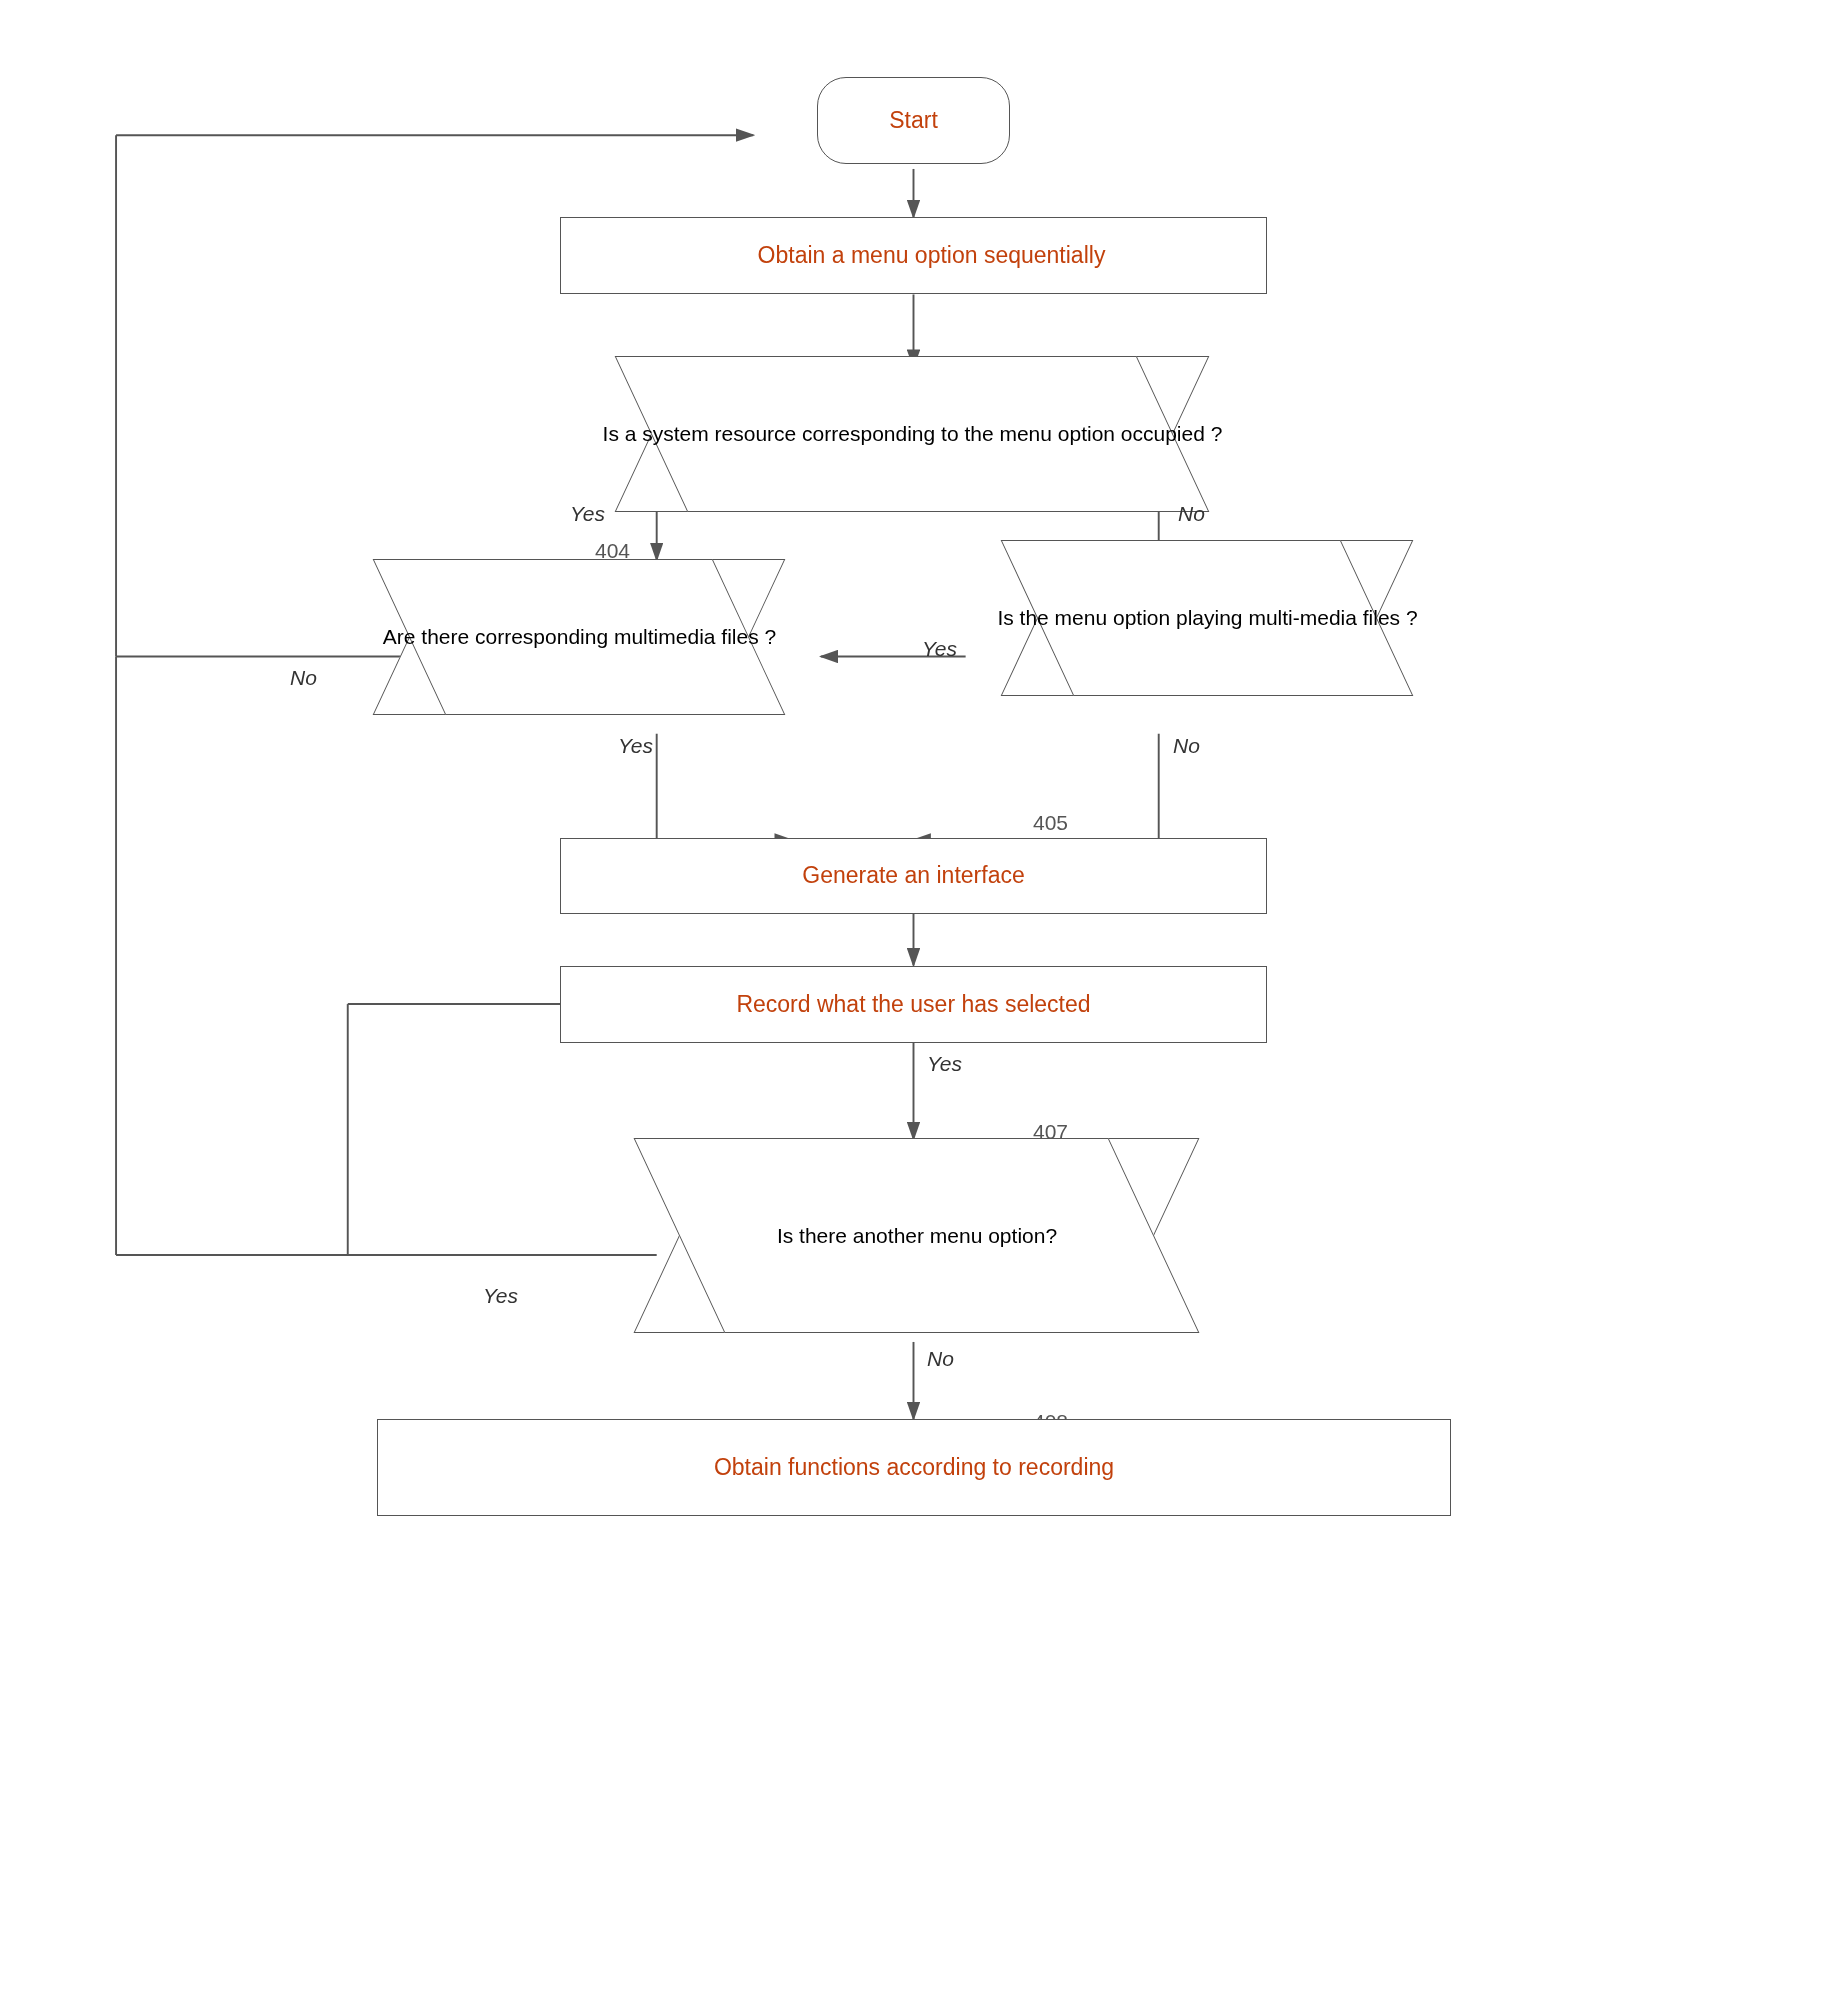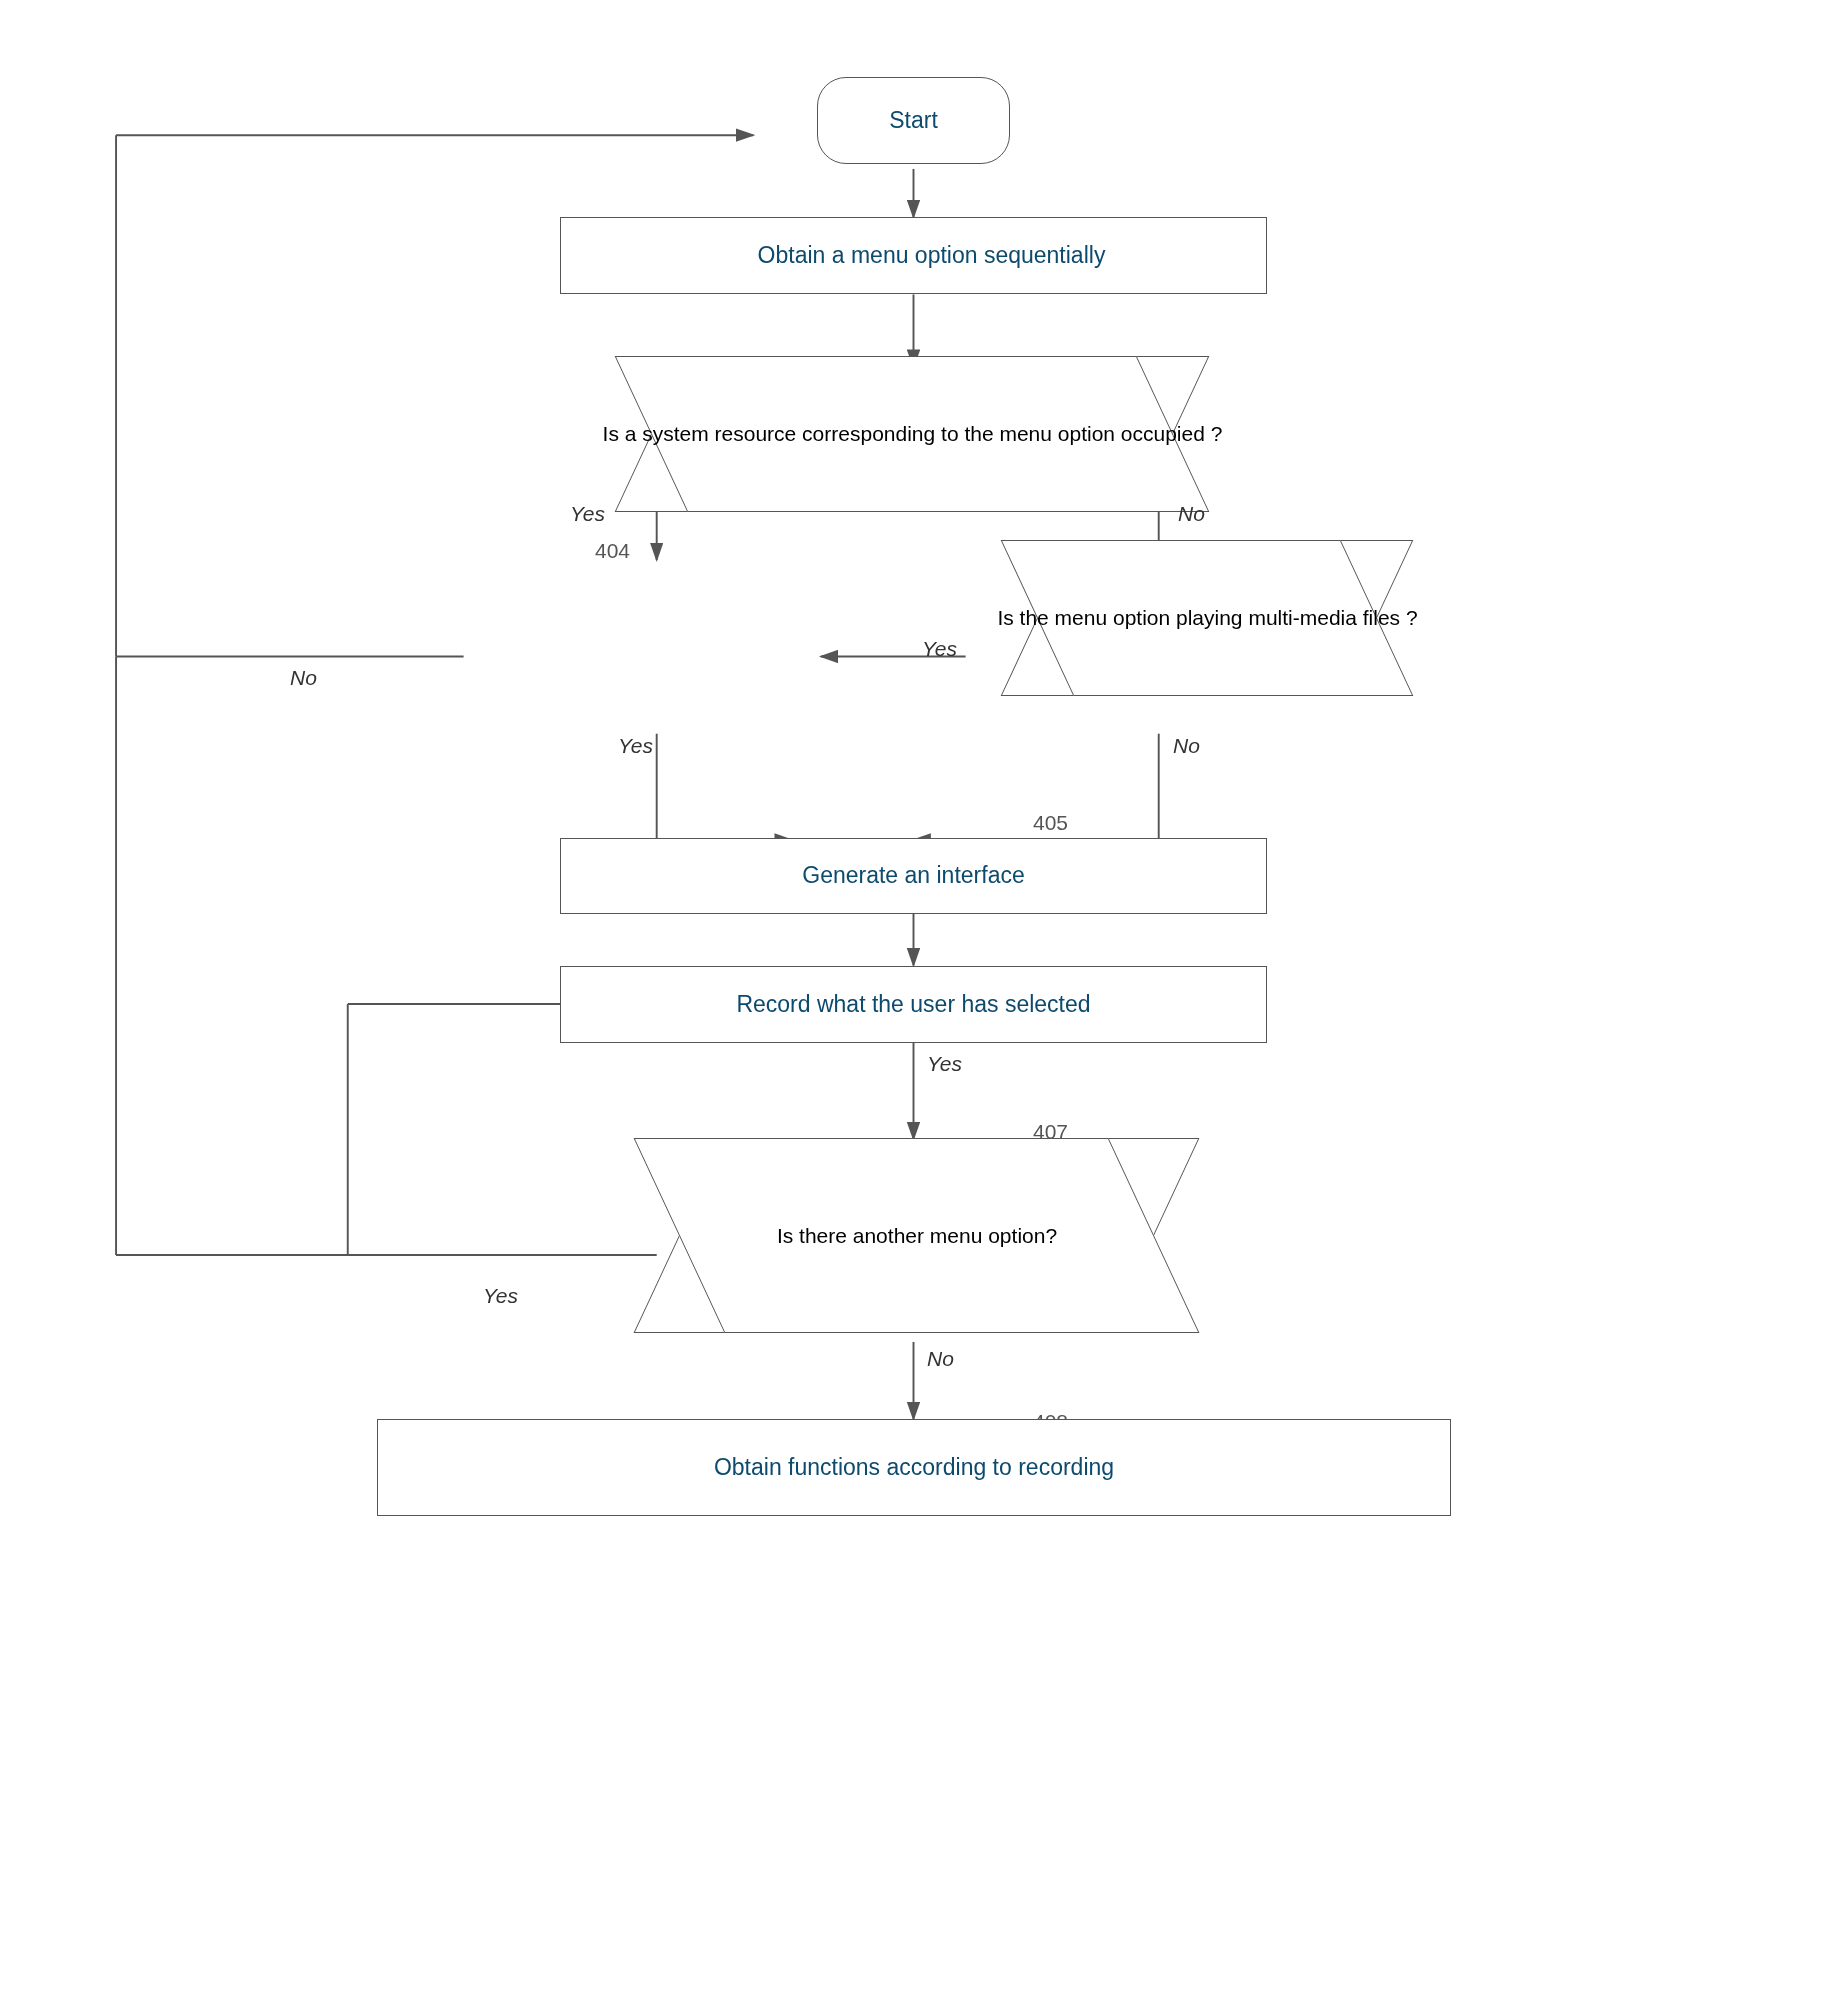--- a/index.html
+++ b/index.html
@@ -79,21 +79,21 @@
       z-index: 10;
       font-size: 21px;
       text-align: center;
       line-height: 1.3;
       pointer-events: none;
     }
 
     .shape-text {
       font-size: 23px;
       line-height: 1.35;
-      color: #0c4a6e;
+      color: #c2410c;
     }
 
     
     .arrows-svg {
       position: absolute;
       top: 0;
       left: 0;
       width: 1827px;
       height: 2011px;
       pointer-events: none;
@@ -195,20 +195,25 @@
   <div class="diamond-wrap" style="left:966px; top:541px; width:483px; height:154px;">
     <div class="diamond">
       <span class="diamond-text">Is the menu option playing multi-media files ?</span>
     </div>
   </div>
 
   <div class="ref-label" style="left:595px; top:539px;">
     <span>404</span>
   </div>
 
+  <div class="diamond-wrap" style="left:338px; top:560px; width:483px; height:154px;">
+    <div class="diamond">
+      <span class="diamond-text">Are there corresponding multimedia files ?</span>
+    </div>
+  </div>
 
   <div class="label" style="left:290px; top:666px;">
     <span>No</span>
   </div>
 
   <div class="label" style="left:618px; top:734px;">
     <span>Yes</span>
   </div>
 
   <div class="label" style="left:922px; top:637px;">

